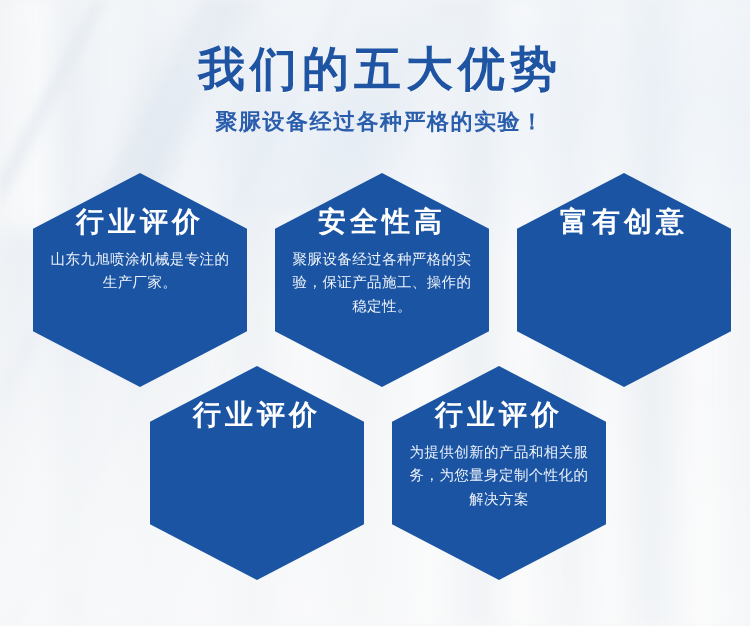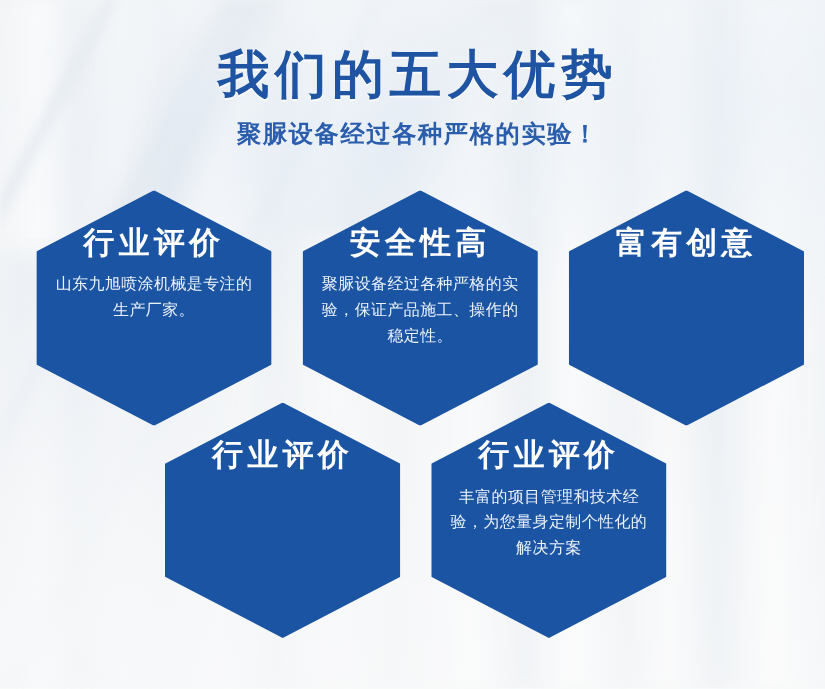--- a/index.html
+++ b/index.html
@@ -204,17 +204,17 @@
     <div class="hex" id="hex-3">
       <div class="hex-title">富有创意</div>
     </div>
 
     <div class="hex" id="hex-4">
       <div class="hex-title">行业评价</div>
     </div>
 
     <div class="hex" id="hex-5">
       <div class="hex-title">行业评价</div>
-      <div class="hex-body">丰富的项目管理和技术经验，为您量身定制个性化的解决方案</div>
+      <div class="hex-body">为提供创新的产品和相关服务，为您量身定制个性化的解决方案</div>
     </div>
 
   </div>
 </div>
 
 </body></html>

